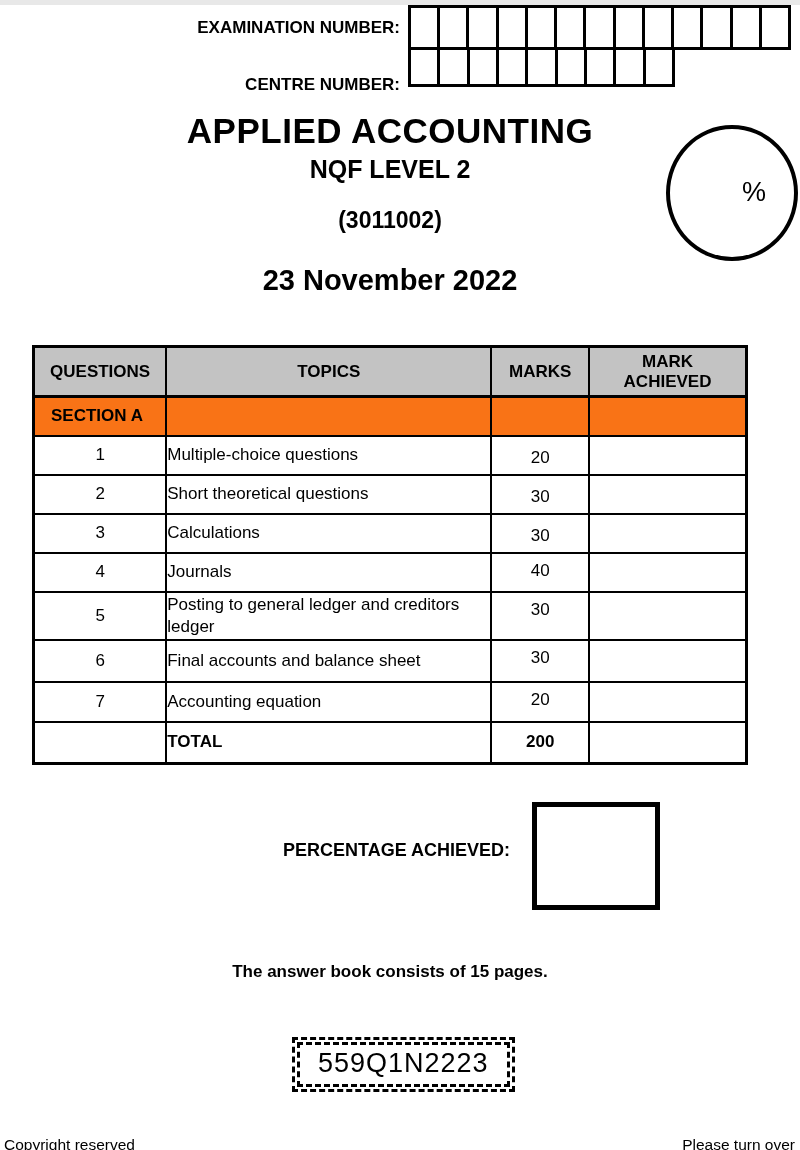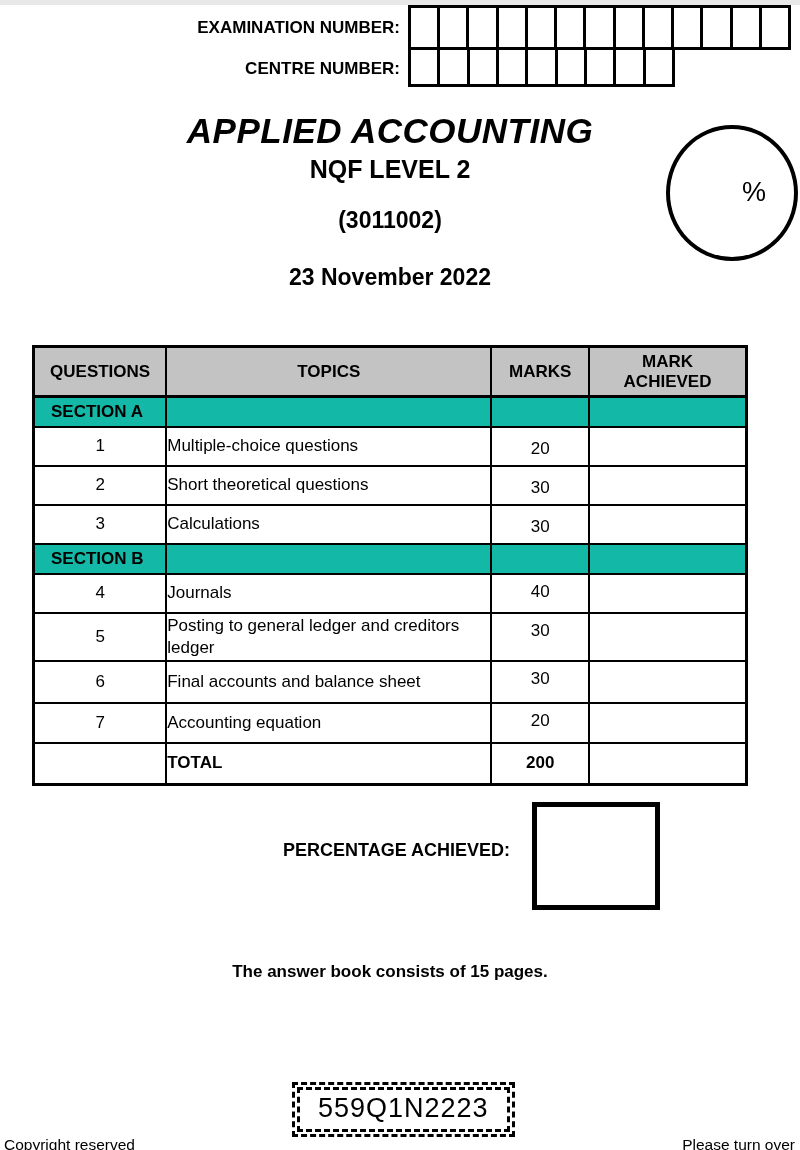--- a/index.html
+++ b/index.html
@@ -19,39 +19,39 @@
   .grid-label {
     position: absolute;
     left: 0;
     width: 400px;
     text-align: right;
     font-weight: bold;
     font-size: 17px;
     line-height: 26px;
   }
   .grid-label.exam   { top: 10px; }
-  .grid-label.centre { top: 51px; }
+  .grid-label.centre { top: 67px; }
 
   .cell-grid {
     position: absolute;
     display: flex;
     border: 3px solid #000;
     background: #fff;
   }
   .cell-grid.exam   { left: 408px; top: 0;    width: 383px; height: 45px; }
   .cell-grid.centre { left: 408px; top: 42px; width: 267px; height: 40px; }
   .cell-grid .cell { flex: 1 1 0; border-left: 3px solid #000; }
   .cell-grid .cell:first-child { border-left: none; }
 
   
   .center-line { position: absolute; left: 0; width: 780px; text-align: center; }
-  .t-subject { top: 106px; font-size: 35px; font-weight: bold; letter-spacing: 0.5px; font-style: italic; }
+  .t-subject { top: 106px; font-size: 35px; font-weight: bold; letter-spacing: 0.5px; }
   .t-level   { top: 150px; font-size: 25px; font-weight: bold; }
   .t-code    { top: 202px; font-size: 23px; font-weight: bold; }
-  .t-date    { top: 259px; font-size: 23px; font-weight: bold; }
+  .t-date    { top: 259px; font-size: 29px; font-weight: bold; }
 
   
   .pct-circle {
     position: absolute;
     left: 666px; top: 120px;
     width: 132px; height: 136px;
     border: 4px solid #000;
     border-radius: 50%;
     background: #fff;
   }
@@ -78,22 +78,22 @@
   }
   table.marks thead th {
     background: #c3c3c3;
     font-weight: bold;
     text-align: center;
     height: 50px;
     border-bottom: 3px solid #000;
   }
   .prewrap { white-space: pre-line; line-height: 20px; }
   tr.sec-row td {
-    background: #14b8a6;
-    height: 30px;
+    background: #f97316;
+    height: 39px;
   }
   tr.sec-row td.sec-label {
     font-weight: bold;
     padding-left: 16px;
     text-align: left;
   }
   td.q   { text-align: center; }
   td.t   { text-align: left; padding: 6px 8px 4px 10px; vertical-align: top; line-height: 22px; }
   td.m   { text-align: center; }
   td.m.low  { vertical-align: bottom; padding-bottom: 6px; }
@@ -122,21 +122,21 @@
     border: 5px solid #000;
     background: #fff;
   }
 
   
   .note-line { top: 957px; font-size: 17px; font-weight: bold; }
 
   
   .serial-outer {
     position: absolute;
-    left: 292px; top: 1077px;
+    left: 292px; top: 1032px;
     border: 3px dashed #000;
     padding: 2px;
     background: #fff;
   }
   .serial-inner {
     border: 3px dashed #000;
     padding: 3px 18px 5px 18px;
     font-size: 27px;
     font-weight: normal;
     letter-spacing: 1px;
@@ -229,26 +229,20 @@
         <td class="t">Short theoretical questions</td>
         <td class="m low">30</td>
         <td></td>
       </tr>
       <tr class="r39">
         <td class="q">3</td>
         <td class="t">Calculations</td>
         <td class="m low">30</td>
         <td></td>
       </tr>
-      <tr class="sec-row">
-        <td class="sec-label">SECTION B</td>
-        <td></td>
-          <td></td>
-          <td></td>
-      </tr>
       <tr class="r39">
         <td class="q">4</td>
         <td class="t">Journals</td>
         <td class="m high">40</td>
         <td></td>
       </tr>
       <tr class="r48">
         <td class="q">5</td>
         <td class="t">Posting to general ledger and creditors ledger</td>
         <td class="m high">30</td>

